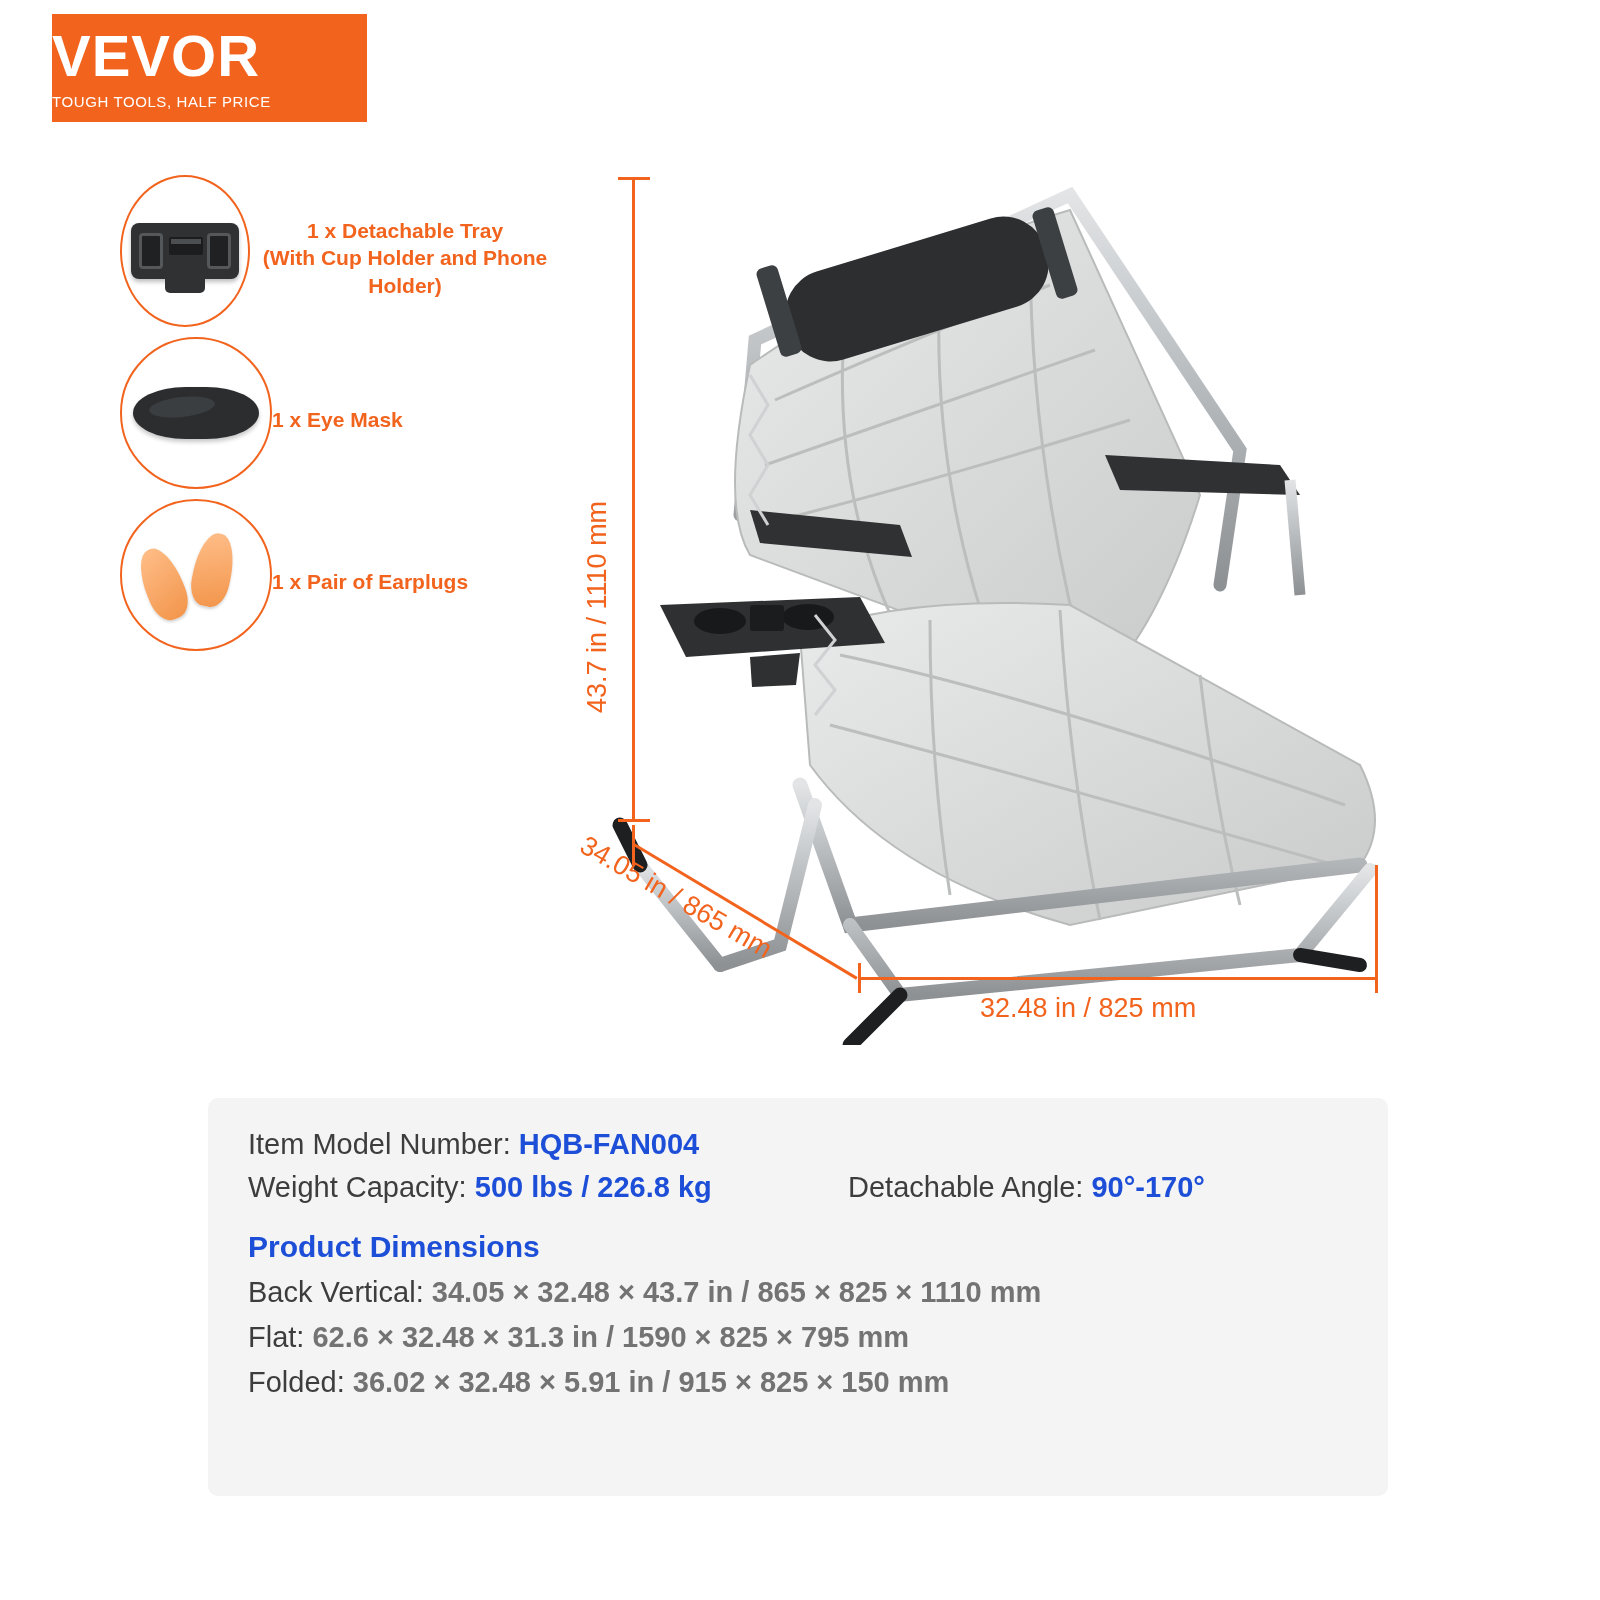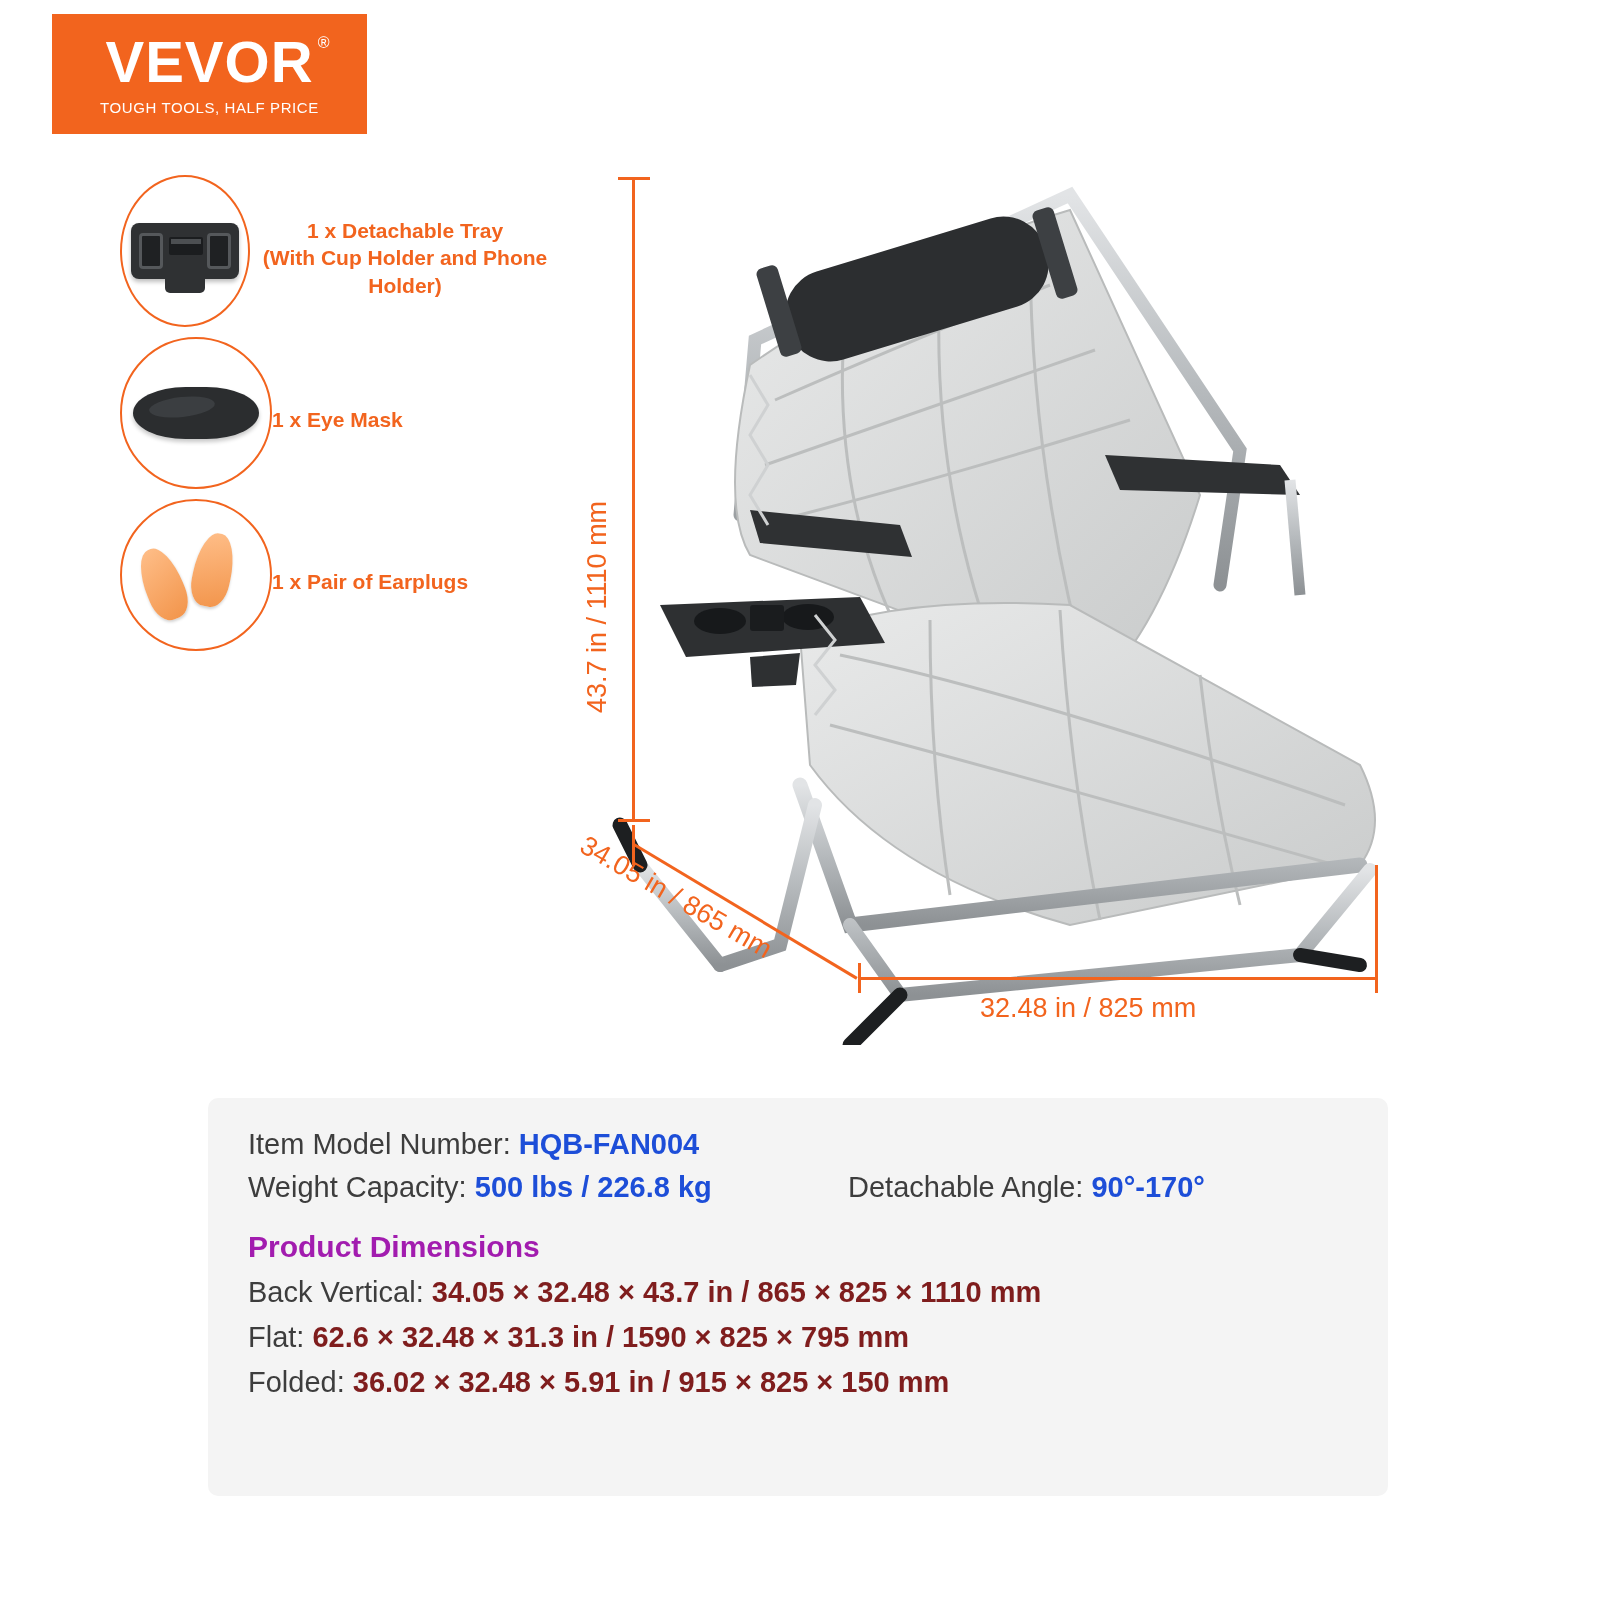--- a/index.html
+++ b/index.html
@@ -15,25 +15,24 @@
     position: relative;
     overflow: hidden;
   }
 
   
   .logo-box {
     position: absolute;
     left: 52px;
     top: 14px;
     width: 315px;
-    height: 120px;
+    height: 108px;
     background: #f2641e;
     display: flex;
     flex-direction: column;
-    align-items: center;
     justify-content: center;
   }
   .logo-main {
     color: #ffffff;
     font-size: 58px;
     font-weight: bold;
     letter-spacing: 1px;
     line-height: 1;
     position: relative;
   }
@@ -262,30 +261,30 @@
     color: #3d3d3d;
   }
   .spec-cell.left { width: 600px; }
   .spec-val {
     color: #1d4ed8;
     font-weight: bold;
   }
   .spec-title {
     font-size: 30px;
     font-weight: bold;
-    color: #a21caf;
+    color: #1d4ed8;
     margin-top: 26px;
     margin-bottom: 12px;
   }
   .dim-row {
     font-size: 29px;
     color: #3d3d3d;
     margin-bottom: 12px;
   }
-  .dim-row .v { color: #7f1d1d; font-weight: bold; }
+  .dim-row .v { color: #737373; font-weight: bold; }
 </style>
 </head>
 <body>
 
 <div class="logo-box">
   <div class="logo-main">
     <span>VEVOR</span>
     <span class="logo-reg">®</span>
   </div>
   <div class="logo-sub">TOUGH TOOLS, HALF PRICE</div>

